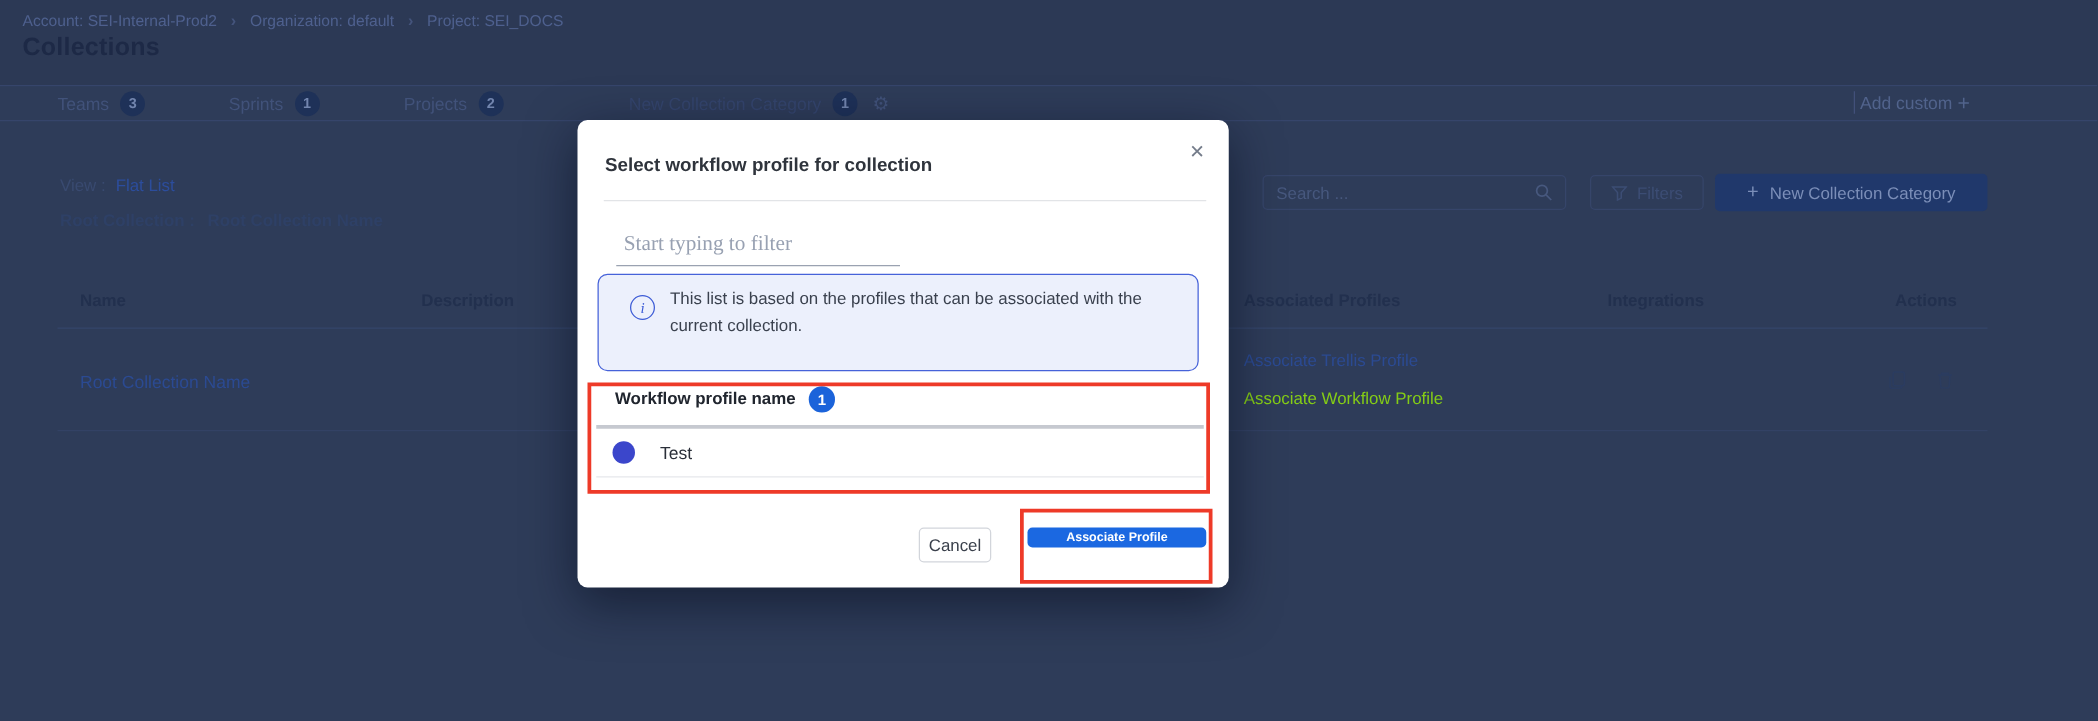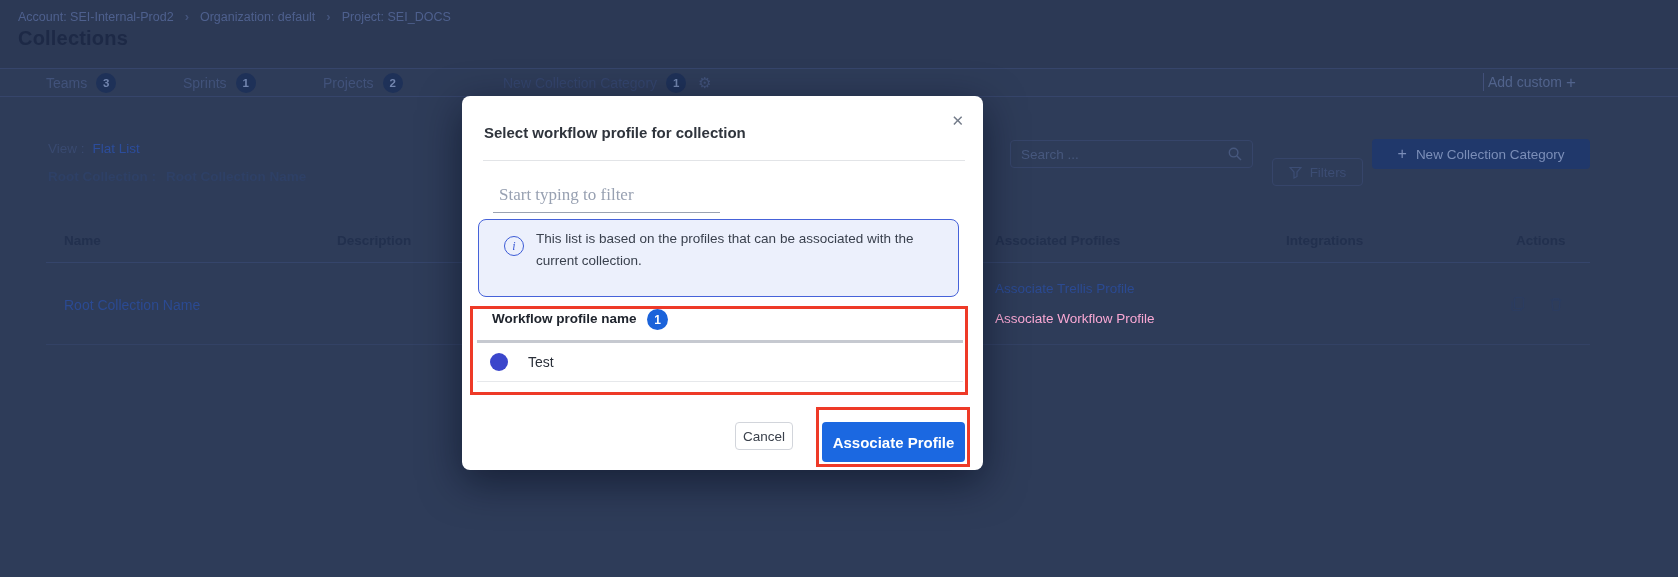--- a/index.html
+++ b/index.html
@@ -35,34 +35,34 @@
   .view-row { left:48px; top:141px; display:flex; gap:8px; font-size:13.5px; color:#394a70; }
   .link-dim { color:#2c4d9c; cursor:pointer; }
   .root-row { left:48px; top:169px; display:flex; gap:10px; font-size:13.5px; font-weight:600; color:#2e4066; }
 
   .search-box { left:1010px; top:140px; width:243px; height:28px; border:1px solid #36456a; border-radius:4px;
     display:flex; align-items:center; padding:0 10px; gap:8px; }
   .search-box input { flex:1; background:transparent; border:none; outline:none; font-size:13.5px; color:#5a6c96; font-family:"Liberation Sans",sans-serif; }
   .search-box input::placeholder { color:#47587e; }
   .icon-svg { display:block; }
 
-  .filters-btn { left:1272px; top:158px; width:91px; height:28px; border:1px solid #36456a; border-radius:4px;
+  .filters-btn { left:1272px; top:140px; width:91px; height:28px; border:1px solid #36456a; border-radius:4px;
     display:flex; align-items:center; justify-content:center; gap:8px; color:#3c4d74; font-size:13.5px; cursor:pointer; }
 
   .new-btn { left:1372px; top:139px; width:218px; height:30px; background:#20386b; border-radius:4px;
     display:flex; align-items:center; justify-content:center; gap:9px; color:#7b8eb8; font-size:13.5px; cursor:pointer; }
   .new-btn .plus-glyph { color:#7b8eb8; font-size:16px; }
 
   .th { top:233px; font-size:13.5px; font-weight:600; color:#22304e; }
   .th-name { left:64px; } .th-desc { left:337px; } .th-assoc { left:995px; } .th-integr { left:1286px; } .th-actions { left:1516px; }
   .tdiv1 { left:46px; top:262px; width:1544px; border-top:1px solid #35456b; }
   .tdiv2 { left:46px; top:344px; width:1544px; border-top:1px solid #334265; }
   .row-name { left:64px; top:297px; font-size:14px; color:#2b4a92; cursor:pointer; }
   .assoc-link1 { left:995px; top:281px; font-size:13.5px; color:#2b4a92; cursor:pointer; }
-  .assoc-link2 { left:995px; top:311px; font-size:13.5px; color:#f9a8d4; cursor:pointer; }
+  .assoc-link2 { left:995px; top:311px; font-size:13.5px; color:#84cc16; cursor:pointer; }
   .act-copy { left:1510px; top:296px; color:#2b3c60; cursor:pointer; }
   .act-trash { left:1548px; top:296px; color:#2b3c60; cursor:pointer; }
 
   
   .modal { left:462px; top:96px; width:521px; height:374px; background:#ffffff; border-radius:8px;
     box-shadow:0 12px 40px rgba(4,10,26,.55); }
   .modal-title { left:22px; top:28px; font-size:15px; font-weight:600; color:#2f343c; }
   .modal-close { right:19px; top:16px; font-size:15px; color:#747c8a; cursor:pointer; }
   .modal-div { left:21px; top:64px; width:482px; border-top:1px solid #e2e4e7; }
 
@@ -83,22 +83,22 @@
   .list-header { left:30px; top:215px; font-size:13.5px; font-weight:700; color:#20252e; }
   .count-badge { left:185px; top:213px; width:21px; height:21px; border-radius:50%; background:#1b63da; color:#fff;
     font-size:12px; font-weight:600; display:flex; align-items:center; justify-content:center; }
   .thick-div { left:15px; top:244px; width:486px; height:3px; background:#c6c9d0; }
   .profile-dot { left:28px; top:257px; width:18px; height:18px; border-radius:50%; background:#3b46cb; cursor:pointer; }
   .profile-name { left:66px; top:258px; font-size:14px; color:#2a2f39; }
   .thin-div { left:15px; top:285px; width:486px; border-top:1px solid #e6e8eb; }
 
   .cancel-btn { left:273px; top:326px; width:58px; height:28px; background:#fff; border:1px solid #d2d5db; border-radius:4px;
     display:flex; align-items:center; justify-content:center; font-size:13.5px; color:#3a404b; cursor:pointer; }
-  .assoc-btn { left:360px; top:326px; width:143px; height:40px; background:#1b68e1; border:none; border-radius:4px;
-    display:flex; align-items:center; justify-content:center; font-size:15px; font-weight:600; color:#ffffff; cursor:pointer; }
+  .assoc-btn { left:360px; top:326px; width:143px; height:16px; background:#1b68e1; border:none; border-radius:4px;
+    display:flex; align-items:center; justify-content:center; font-size:10px; font-weight:600; color:#ffffff; cursor:pointer; }
 </style>
 </head>
 <body>
 
 <div class="abs header-strip"></div>
 
 <div class="abs breadcrumb">
   <span>Account: SEI-Internal-Prod2</span>
   <span class="crumb-sep">›</span>
   <span>Organization: default</span>

